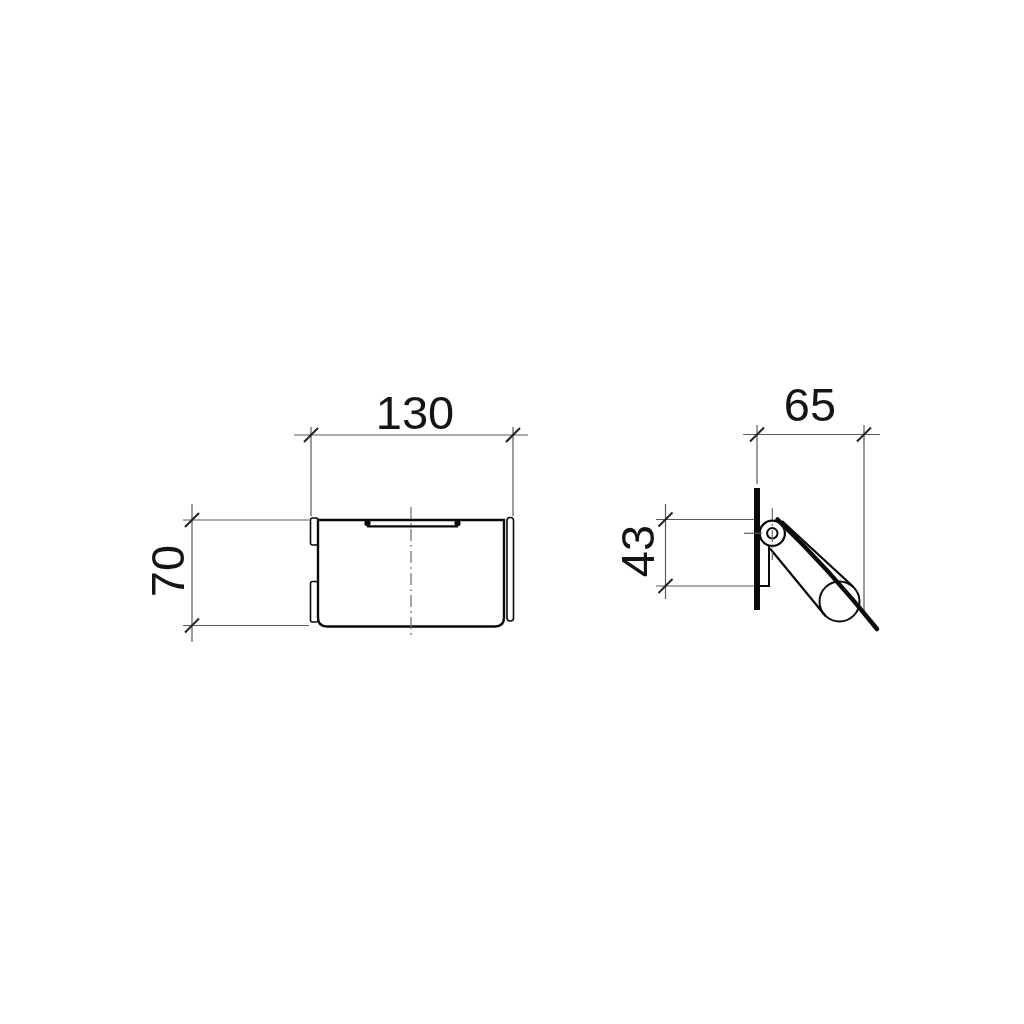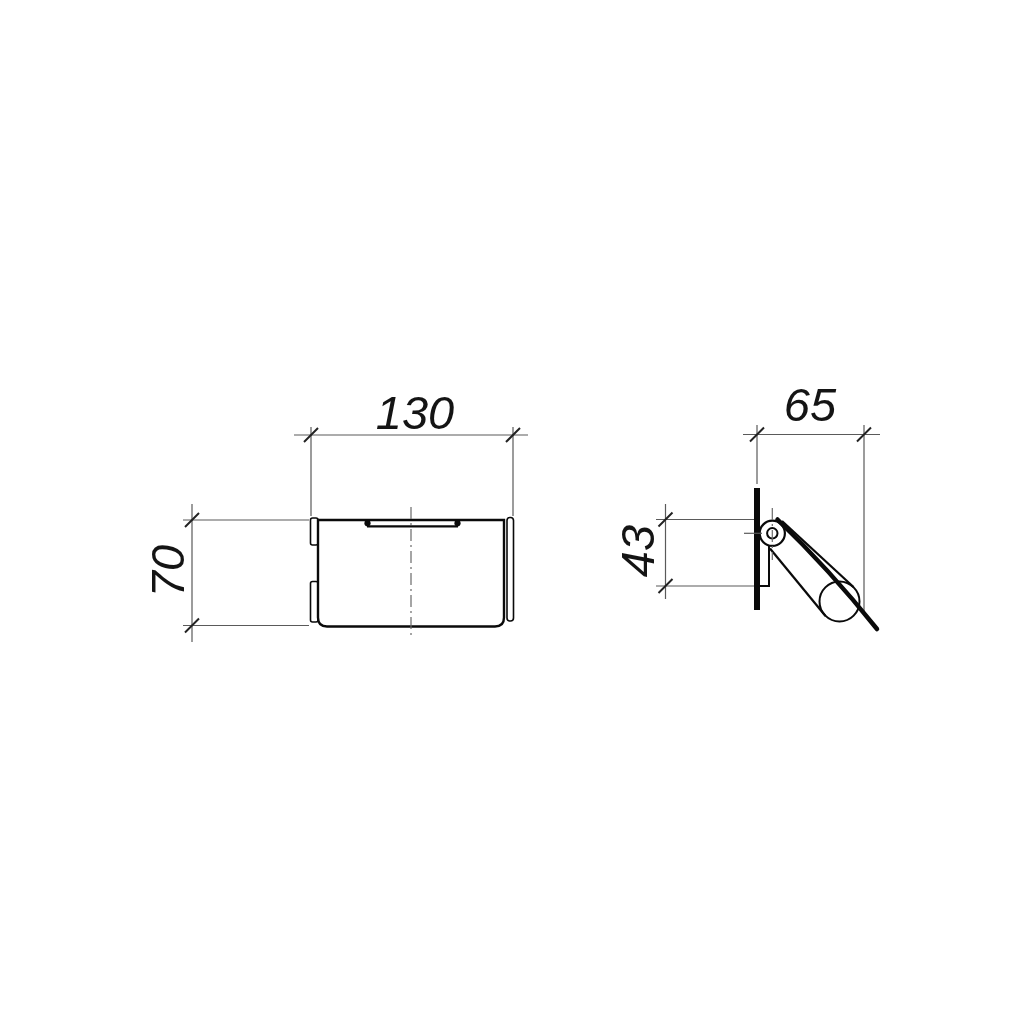--- a/index.html
+++ b/index.html
@@ -9,21 +9,20 @@
     width: 1024px;
     height: 1024px;
     overflow: hidden;
     font-family: "Liberation Sans", sans-serif;
   }
   .canvas {
     position: relative;
     width: 1024px;
     height: 1024px;
     background: #ffffff;
-    font-style: italic;
   }
   svg text {
     font-family: "Liberation Sans", sans-serif;
     font-size: 47px;
     fill: #141414;
   }
   .thin  { stroke: #5a5a5a; stroke-width: 1.2; fill: none; }
   .cline { stroke: #6a6a6a; stroke-width: 1.2; fill: none; stroke-dasharray: 12 4 2 4; }
   .tick  { stroke: #222222; stroke-width: 2; fill: none; }
   .part  { stroke: #0a0a0a; fill: none; }

